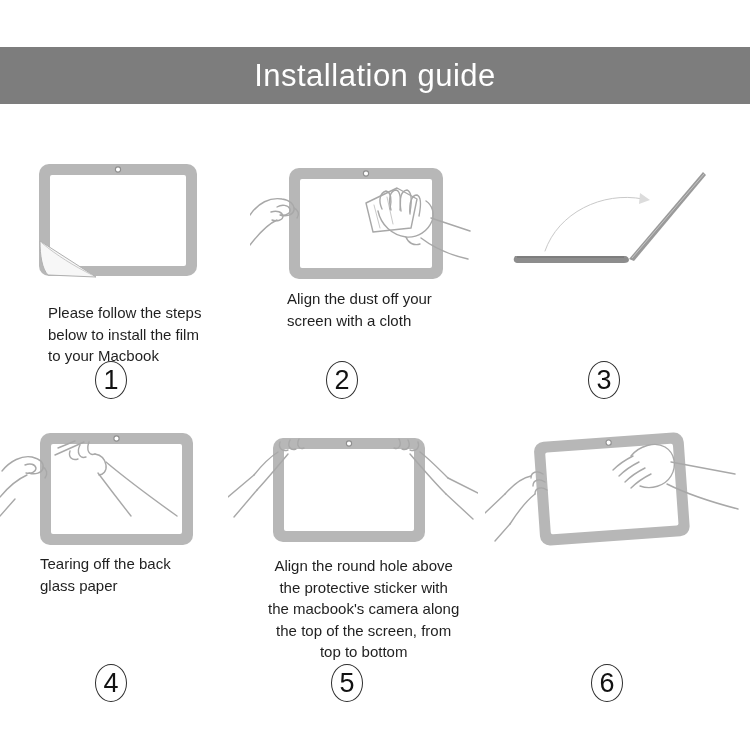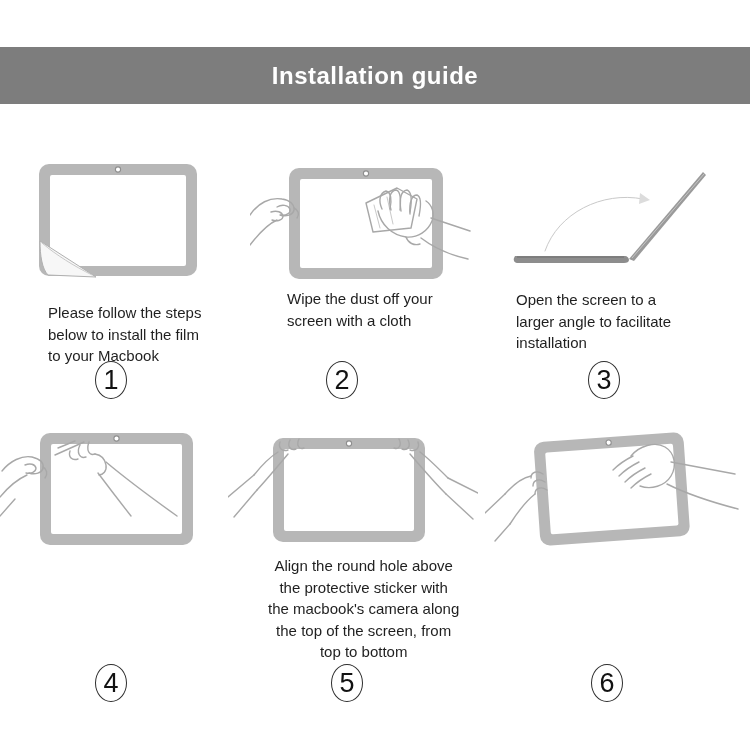--- a/index.html
+++ b/index.html
@@ -5,21 +5,21 @@
   html,body{margin:0;padding:0;background:#fff;}
   .canvas{
     position:relative;width:750px;height:750px;background:#ffffff;
     font-family:"Liberation Sans",sans-serif;overflow:hidden;
   }
   .header-bar{
     position:absolute;left:0;top:47px;width:750px;height:57px;
     background:#7d7d7d;display:flex;align-items:center;justify-content:center;
   }
   .header-title{
-    color:#ffffff;font-size:24px;font-weight:700;letter-spacing:0.5px;
+    color:#ffffff;font-size:31px;font-weight:400;letter-spacing:0.5px;
   }
   .fig{position:absolute;}
   .fig svg{display:block;}
   .caption{
     position:absolute;font-size:15px;line-height:21.5px;color:#1f1f1f;
     white-space:pre-line;
   }
   .numcircle{
     position:absolute;width:32px;height:38px;border:1.6px solid #2e2e2e;
     border-radius:50%;display:flex;align-items:center;justify-content:center;
@@ -172,25 +172,24 @@
         <path class="lineart" d="M50,66 C40,74 32,85 25,96"></path>
         <path class="lineart" d="M20,66 L0,85"></path>
         <path class="lineart" d="M25,96 L10,113"></path>
       </g>
     </svg>
   </div>
 
   <div class="caption" style="left:48px;top:278px;margin-top:24px;">Please follow the steps
 below to install the film
 to your Macbook</div>
-  <div class="caption" style="left:287px;top:288px;">Wipe the dust off your
+  <div class="caption" style="left:287px;top:288px;">Align the dust off your
 screen with a cloth</div>
-  <div class="caption" style="left:516px;top:289px;">Open the screen to a
-larger angle to facilitate
-installation</div>
+  <div class="caption" style="left:40px;top:553px;">Tearing off the back
+glass paper</div>
   <div class="caption" style="left:268px;top:555px;text-align:center;">Align the round hole above
 the protective sticker with
 the macbook's camera along
 the top of the screen, from
 top to bottom</div>
 
   <div class="numcircle" style="left:95px;top:361px;">1</div>
   <div class="numcircle" style="left:326px;top:361px;">2</div>
   <div class="numcircle" style="left:588px;top:361px;">3</div>
   <div class="numcircle" style="left:95px;top:664px;">4</div>

